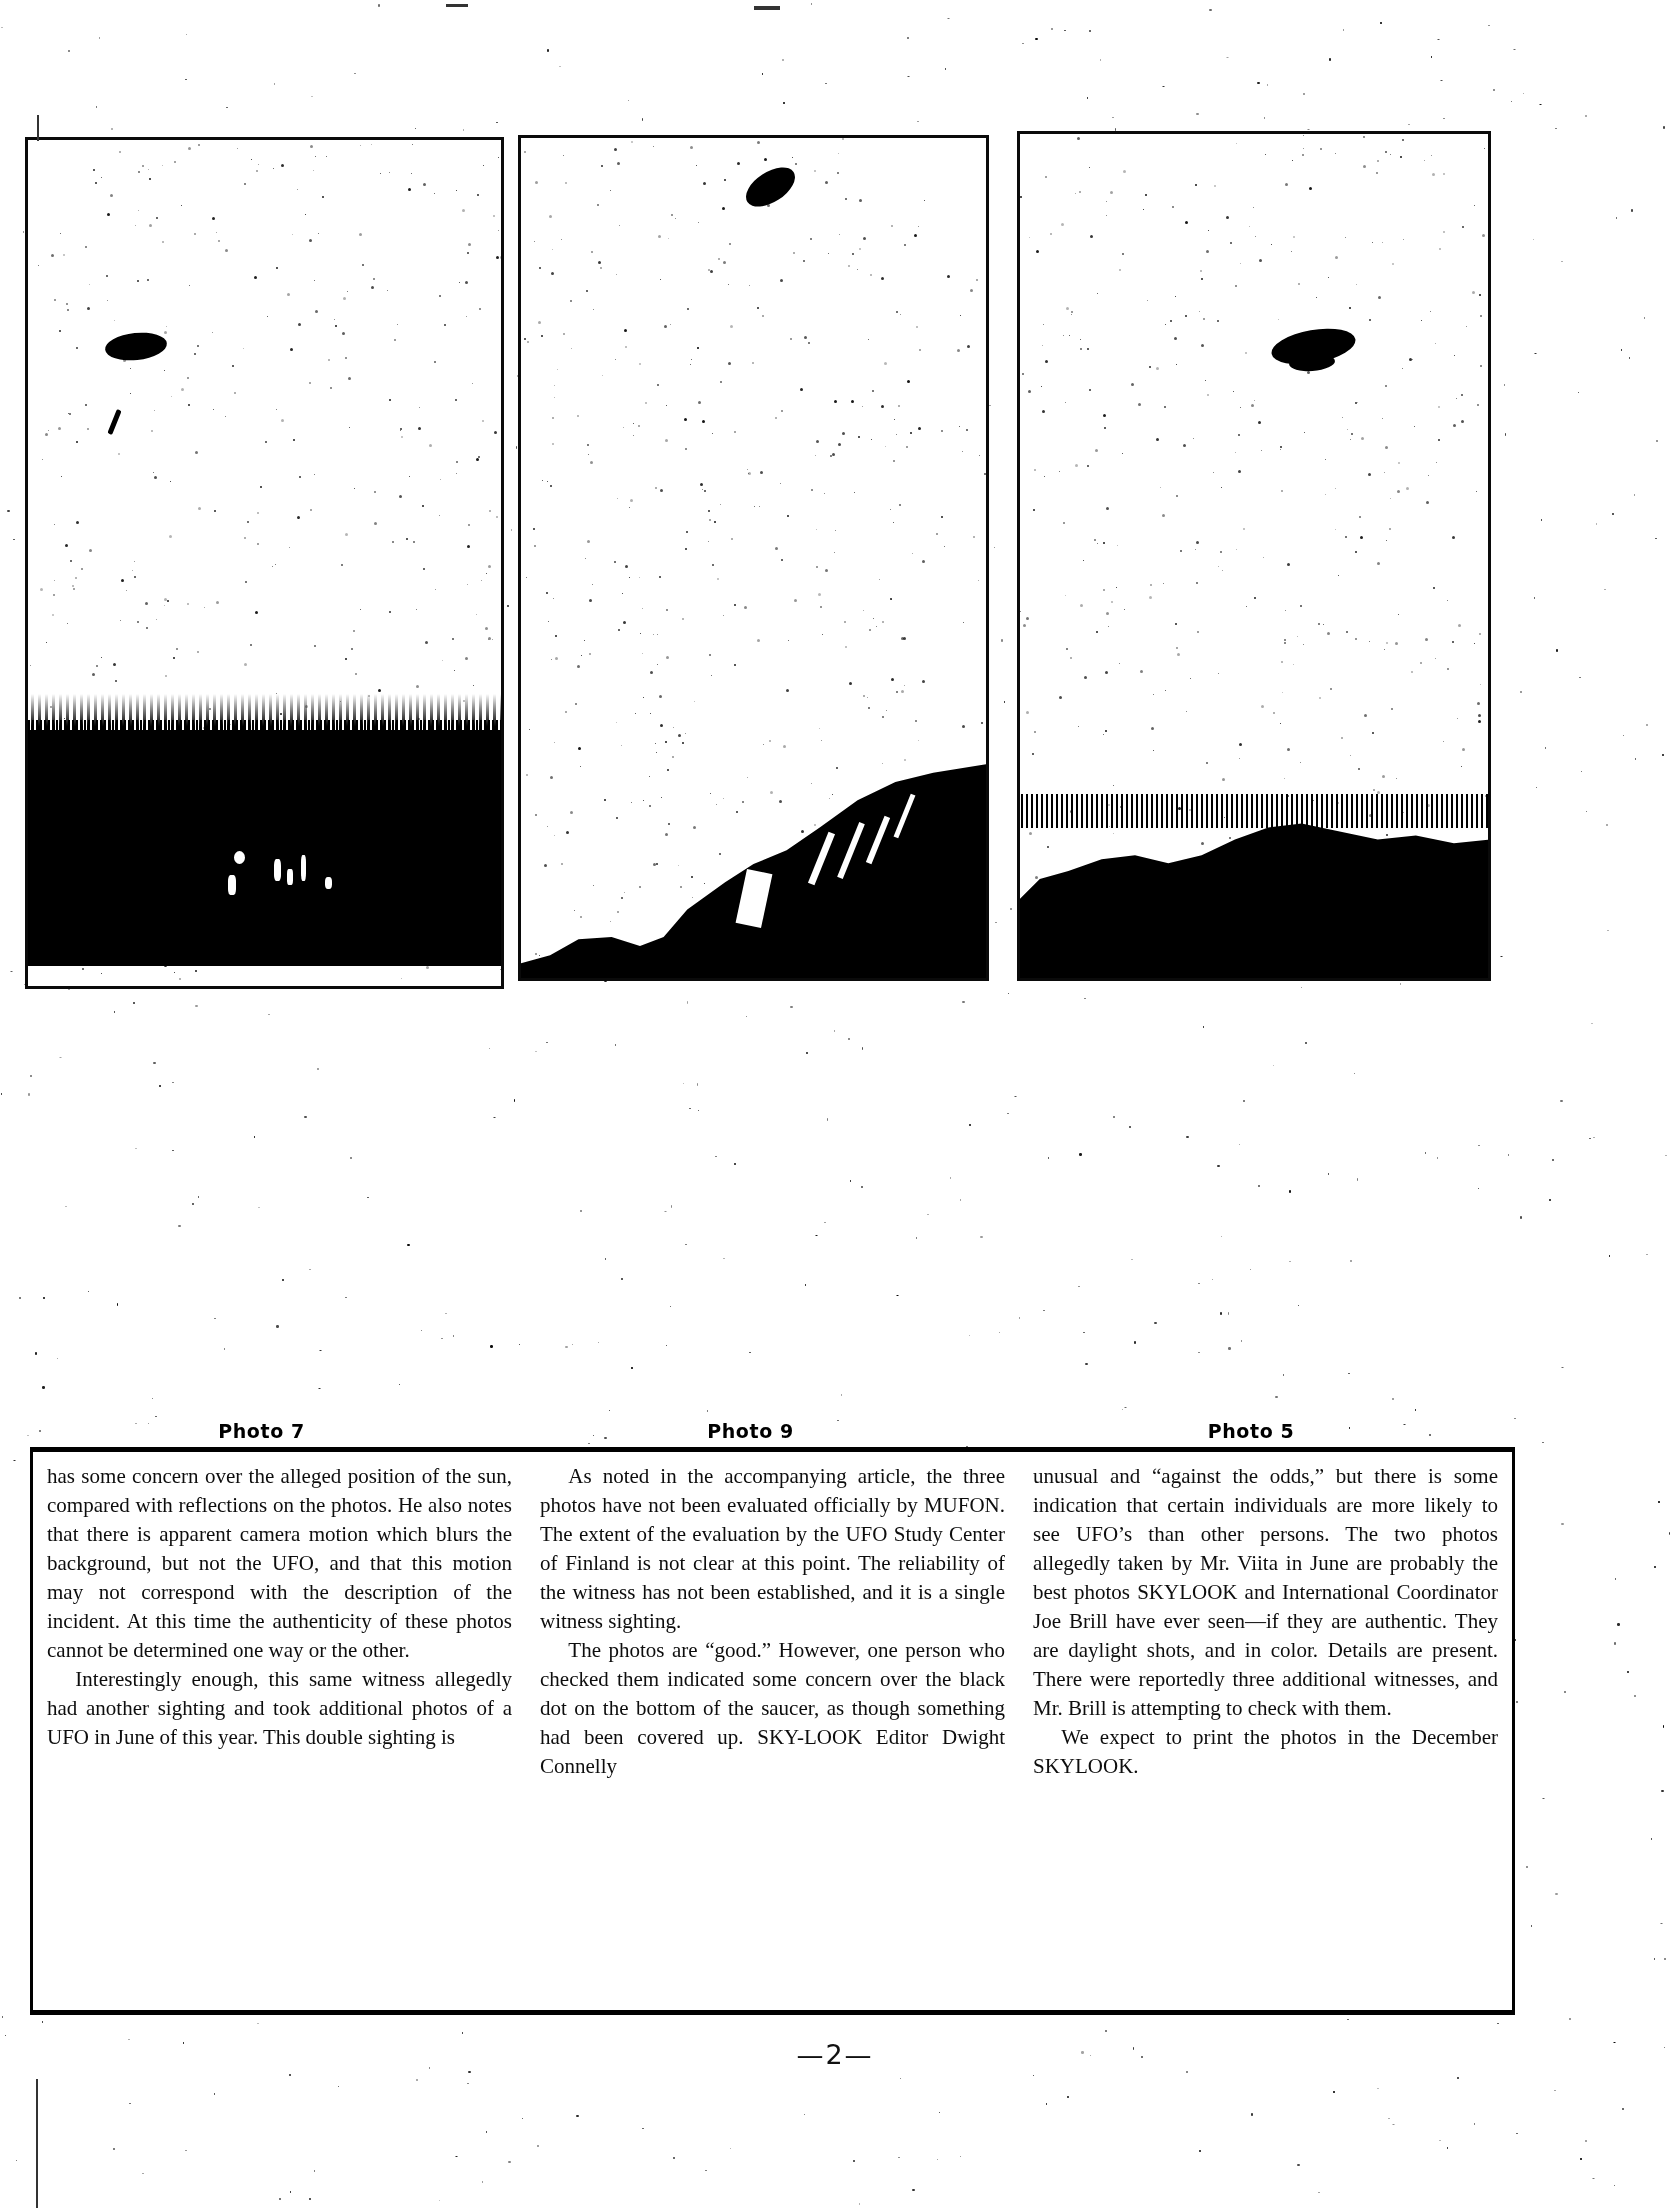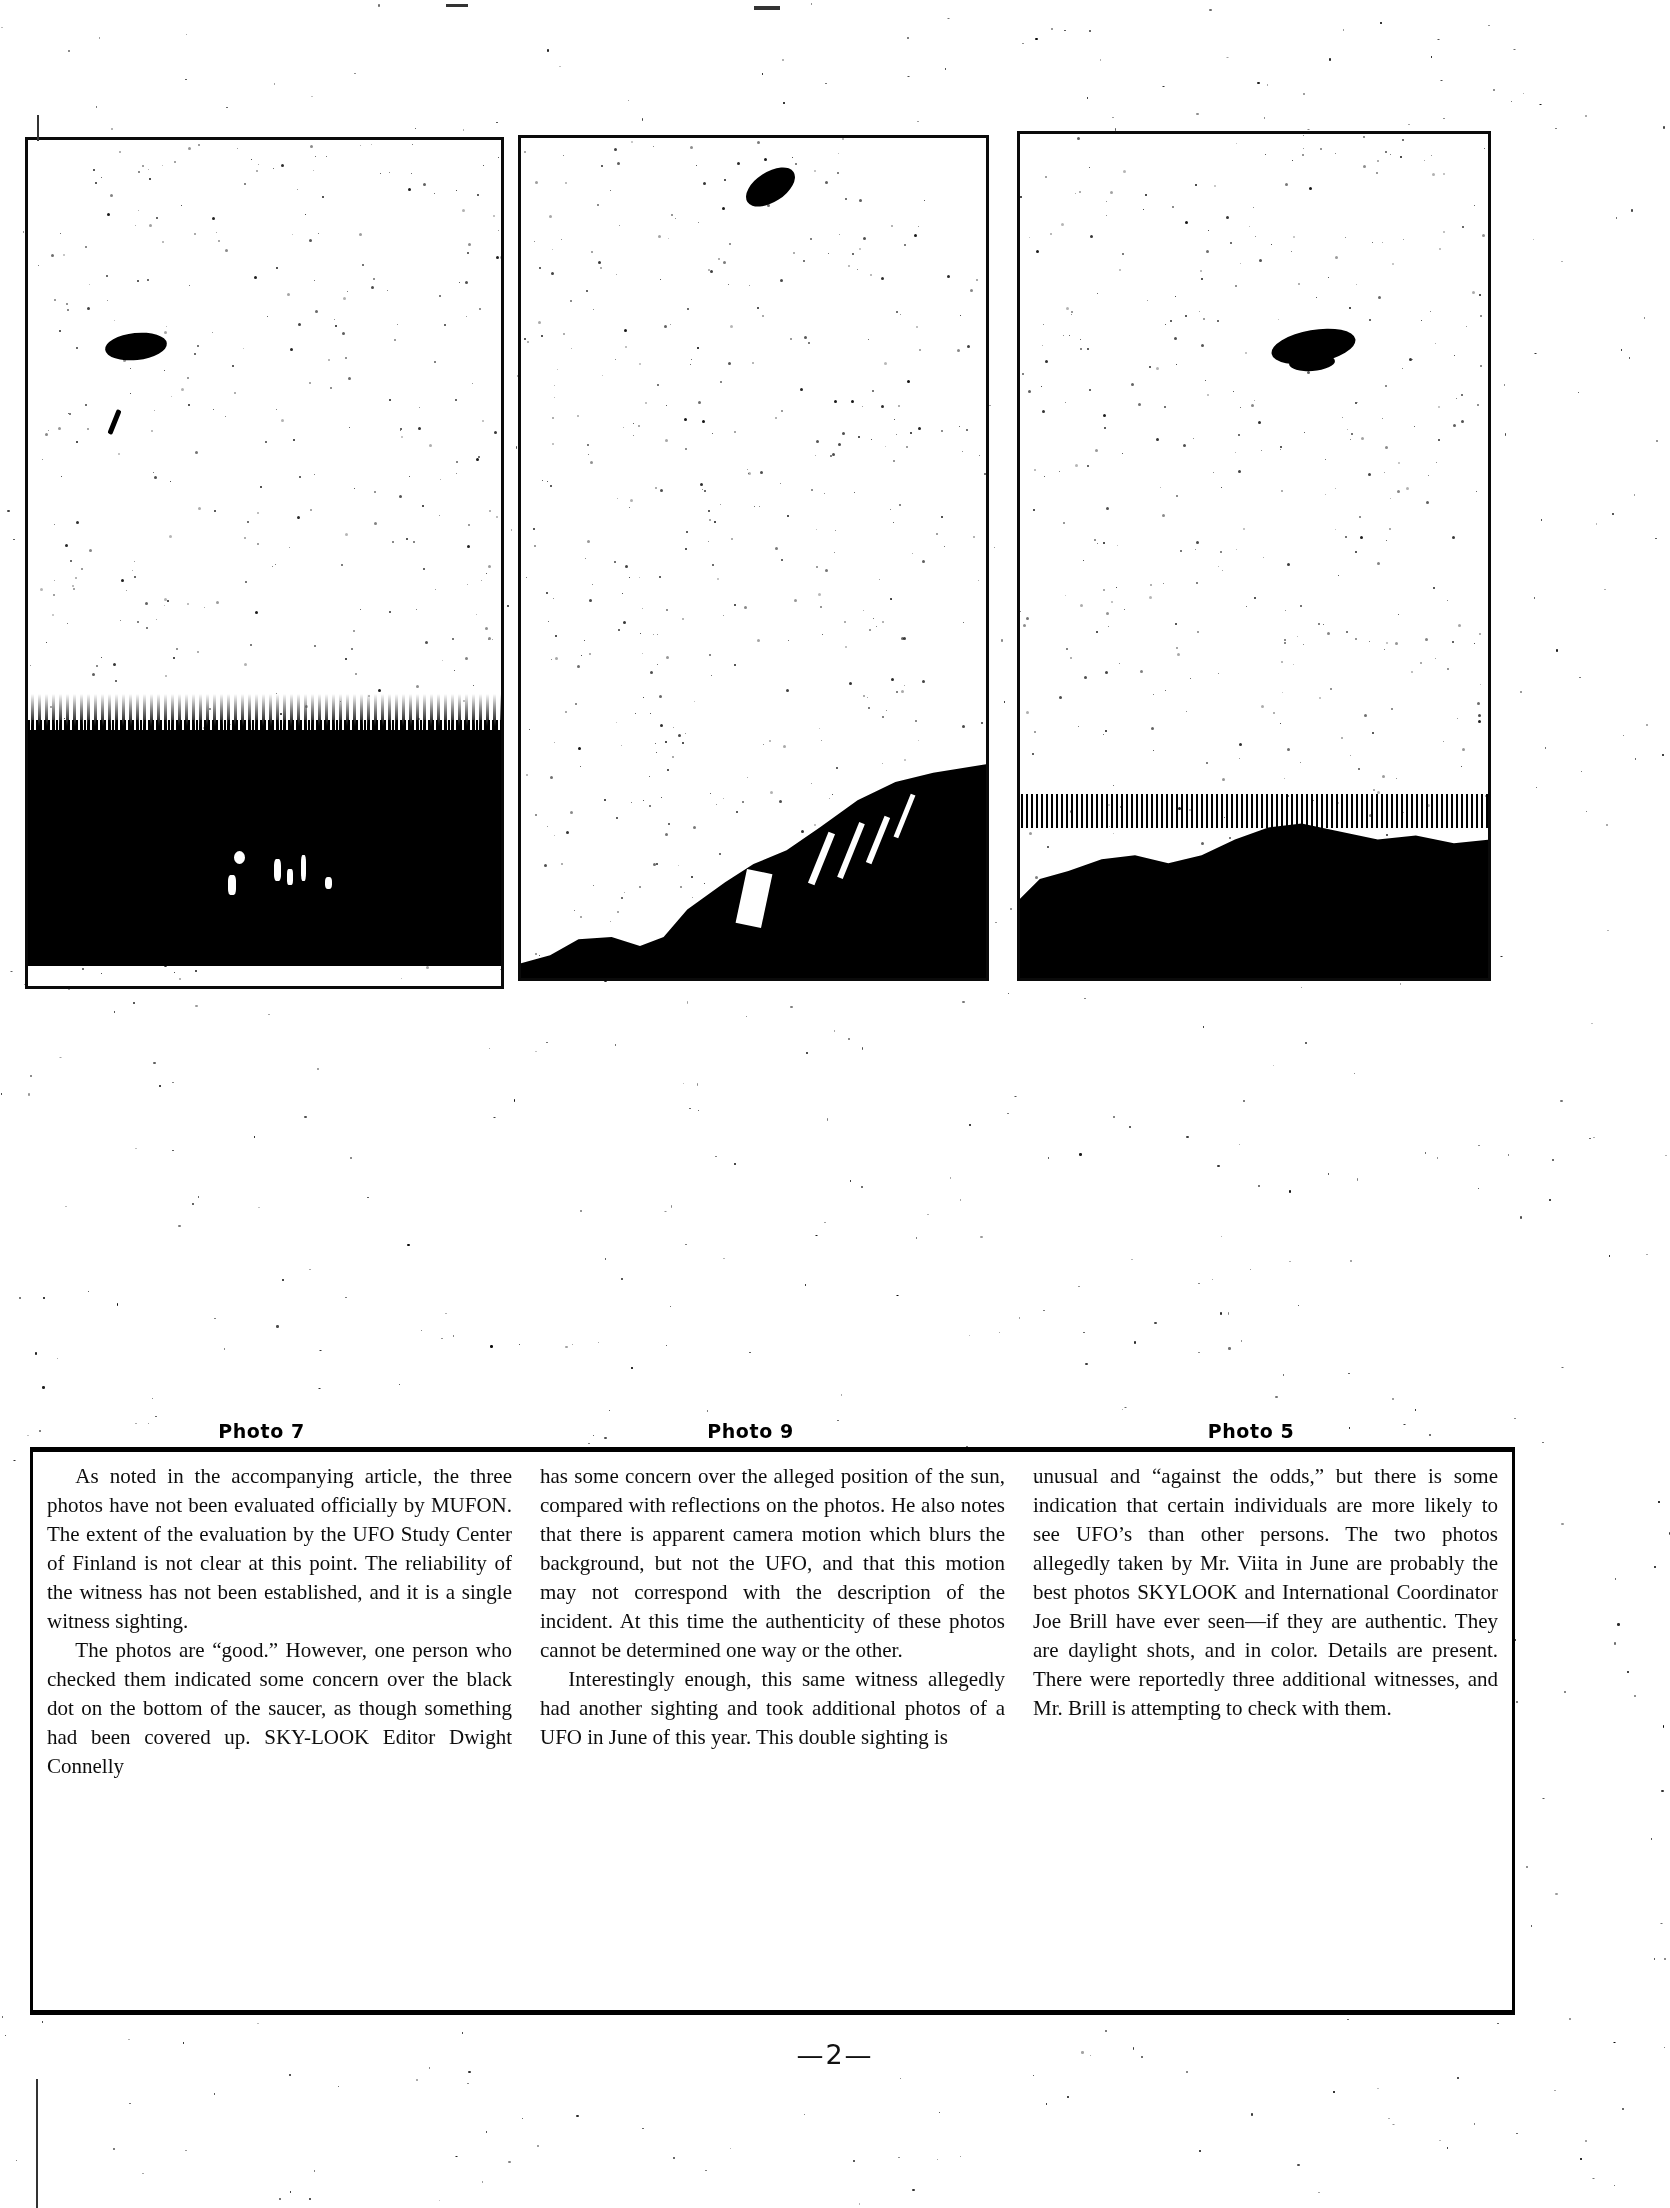--- a/index.html
+++ b/index.html
@@ -2299,31 +2299,32 @@
 
   <div class="photo-caption" style="left:25px;top:1420px;width:473px;">Photo 7</div>
   <div class="photo-caption" style="left:518px;top:1420px;width:465px;">Photo 9</div>
   <div class="photo-caption" style="left:1017px;top:1420px;width:468px;">Photo 5</div>
 </div>
 
 <div class="textbox">
   <div class="cols">
 
     <div class="col">
+      <p style="text-indent:0;">has some concern over the alleged position of the sun, compared with reflections on the photos. He also notes that there is apparent camera motion which blurs the background, but not the UFO, and that this motion may not correspond with the description of the incident. At this time the authenticity of these photos cannot be determined one way or the other.</p>
+      <p>Interestingly enough, this same witness allegedly had another sighting and took additional photos of a UFO in June of this year. This double sighting is</p>
+    </div>
+
+    <div class="col">
       <p class="first">As noted in the accompanying article, the three photos have not been evaluated officially by MUFON. The extent of the evaluation by the UFO Study Center of Finland is not clear at this point. The reliability of the witness has not been established, and it is a single witness sighting.</p>
       <p>The photos are “good.” However, one person who checked them indicated some concern over the black dot on the bottom of the saucer, as though something had been covered up. SKY-LOOK Editor Dwight Connelly</p>
     </div>
 
     <div class="col">
-      <p style="text-indent:0;">has some concern over the alleged position of the sun, compared with reflections on the photos. He also notes that there is apparent camera motion which blurs the background, but not the UFO, and that this motion may not correspond with the description of the incident. At this time the authenticity of these photos cannot be determined one way or the other.</p>
-      <p>Interestingly enough, this same witness allegedly had another sighting and took additional photos of a UFO in June of this year. This double sighting is</p>
-    </div>
-
-    <div class="col">
       <p style="text-indent:0;">unusual and “against the odds,” but there is some indication that certain individuals are more likely to see UFO’s than other persons. The two photos allegedly taken by Mr. Viita in June are probably the best photos SKYLOOK and International Coordinator Joe Brill have ever seen—if they are authentic. They are daylight shots, and in color. Details are present. There were reportedly three additional witnesses, and Mr. Brill is attempting to check with them.</p>
+      <p>We expect to print the photos in the December SKYLOOK.</p>
     </div>
 
   </div>
 </div>
 
 <div class="folio">—2—</div>
 
 <div class="edge-mark" style="left:37px;top:115px;width:2px;height:26px;"></div>
 <div class="edge-mark" style="left:446px;top:4px;width:22px;height:3px;"></div>
 <div class="edge-mark" style="left:754px;top:6px;width:26px;height:4px;"></div>

